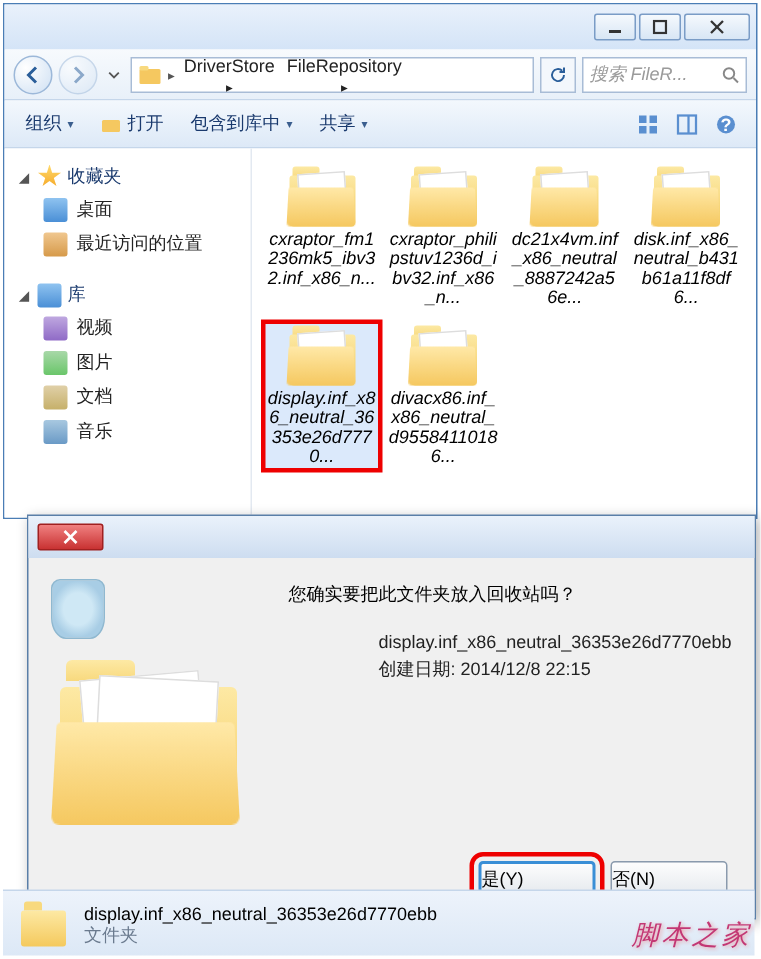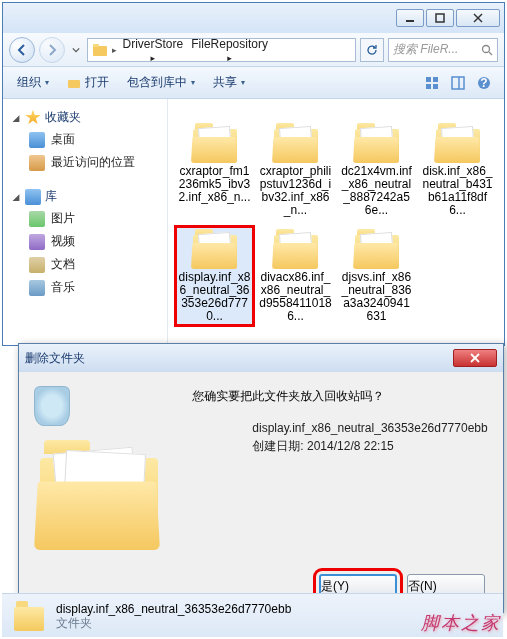--- a/index.html
+++ b/index.html
@@ -39,21 +39,21 @@
 .fav-star { background: linear-gradient(to bottom, #ffd96b, #f5a623); clip-path: polygon(50% 0%, 61% 35%, 98% 35%, 68% 57%, 79% 91%, 50% 70%, 21% 91%, 32% 57%, 2% 35%, 39% 35%); }
 .lib-icon { background: linear-gradient(to bottom, #8fc3f0, #4a8fd6); border-radius: 2px; position: relative; }
 .dl-icon { background: linear-gradient(to bottom, #9be09b, #4ab54a); border-radius: 2px; }
 .desk-icon { background: linear-gradient(to bottom, #8fc3f0, #4a8fd6); border-radius: 2px; }
 .recent-icon { background: linear-gradient(to bottom, #f0c78f, #d69a4a); border-radius: 2px; }
 .vid-icon { background: linear-gradient(to bottom, #bfa8e0, #8f6ac6); border-radius: 2px; }
 .pic-icon { background: linear-gradient(to bottom, #a8d8a8, #6ac66a); border-radius: 2px; }
 .doc-icon { background: linear-gradient(to bottom, #e0d0a8, #c6b06a); border-radius: 2px; }
 .mus-icon { background: linear-gradient(to bottom, #a8c8e0, #6a9ac6); border-radius: 2px; }
 
-.file-grid { flex: 1; padding: 22px 8px; display: grid; grid-template-columns: repeat(4, 1fr); gap: 8px 4px; align-content: start; background: #fff; position: relative; }
+.file-grid { flex: 1; padding: 10px 8px; display: grid; grid-template-columns: repeat(4, 1fr); gap: 8px 4px; align-content: start; background: #fff; position: relative; font-style: italic; }
 .folder-item { display: flex; flex-direction: column; align-items: center; text-align: center; padding: 2px; }
 .folder-item.selected { outline: 3px solid #e00; outline-offset: -1px; background: #dbe9fb; }
 .folder-icon { width: 48px; height: 40px; position: relative; margin-bottom: 2px; }
 .folder-back { position: absolute; left: 2px; bottom: 0; width: 44px; height: 34px; background: linear-gradient(to bottom, #fce9a4, #f4c95d); border-radius: 2px 2px 3px 3px; }
 .folder-tab { position: absolute; left: 4px; top: 0; width: 18px; height: 8px; background: linear-gradient(to bottom, #fce9a4, #f8d97e); border-radius: 2px 2px 0 0; }
 .folder-sheet { position: absolute; left: 8px; top: 4px; width: 32px; height: 30px; background: #fff; border: 1px solid #ddd; transform: rotate(-4deg); }
 .folder-front { position: absolute; left: 0; bottom: 0; width: 46px; height: 28px; background: linear-gradient(to bottom, #ffe9a8, #f5c860); border-radius: 2px 2px 3px 3px; transform: perspective(60px) rotateX(8deg); transform-origin: bottom; }
 .folder-label { line-height: 13px; color: #000; word-break: break-all; max-width: 76px; }
 
 .dialog-overlay { position: absolute; left: 18px; top: 343px; width: 486px; border: 1px solid #5a7fa8; background: #f0f0f0; box-shadow: 2px 2px 8px rgba(0,0,0,.3); }
@@ -215,28 +215,28 @@
             <span>最近访问的位置</span>
           </div>
       </div>
       <div class="side-group">
         <div class="side-head">
             <span class="tri">◢</span>
             <span class="side-icon lib-icon"></span>
             <span>库</span>
           </div>
         <div class="side-item">
+            <span class="side-icon vid-icon"></span>
+            <span>视频</span>
+          </div>
+        <div class="side-item">
             <span class="side-icon pic-icon"></span>
             <span>图片</span>
           </div>
         <div class="side-item">
-            <span class="side-icon vid-icon"></span>
-            <span>视频</span>
-          </div>
-        <div class="side-item">
             <span class="side-icon doc-icon"></span>
             <span>文档</span>
           </div>
         <div class="side-item">
             <span class="side-icon mus-icon"></span>
             <span>音乐</span>
           </div>
       </div>
     </div>
 
@@ -288,36 +288,26 @@
         </div>
       <div class="folder-item">
           <div class="folder-icon">
             <div class="folder-tab"></div>
             <div class="folder-back"></div>
             <div class="folder-sheet"></div>
             <div class="folder-front"></div>
           </div>
           <div class="folder-label">divacx86.inf_x86_neutral_d95584110186...</div>
         </div>
-      <div class="folder-item">
-          <div class="folder-icon">
-            <div class="folder-tab"></div>
-            <div class="folder-back"></div>
-            <div class="folder-sheet"></div>
-            <div class="folder-front"></div>
-          </div>
-          <div class="folder-label">djsvs.inf_x86_neutral_836a3a3240941631</div>
-        </div>
     </div>
   </div>
 </div>
 
 <div class="dialog-overlay">
   <div class="dialog-title">
-    <span>删除文件夹</span>
     <div class="dialog-close">
         <svg width="10" height="10" viewBox="0 0 10 10">
           <line x1="1" y1="1" x2="9" y2="9" stroke="#fff" stroke-width="1.8"></line>
           <line x1="9" y1="1" x2="1" y2="9" stroke="#fff" stroke-width="1.8"></line>
         </svg>
       </div>
   </div>
   <div class="dialog-body">
     <div class="dialog-left">
       <div class="recycle-icon"></div>

